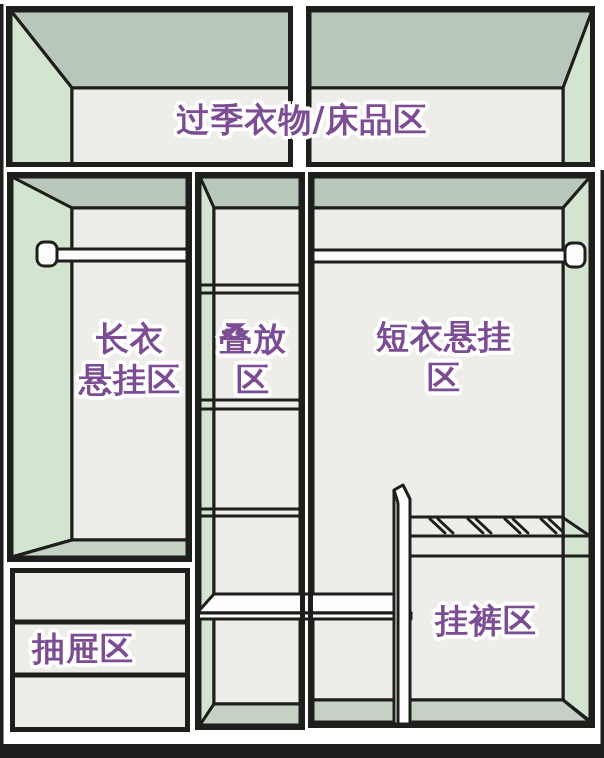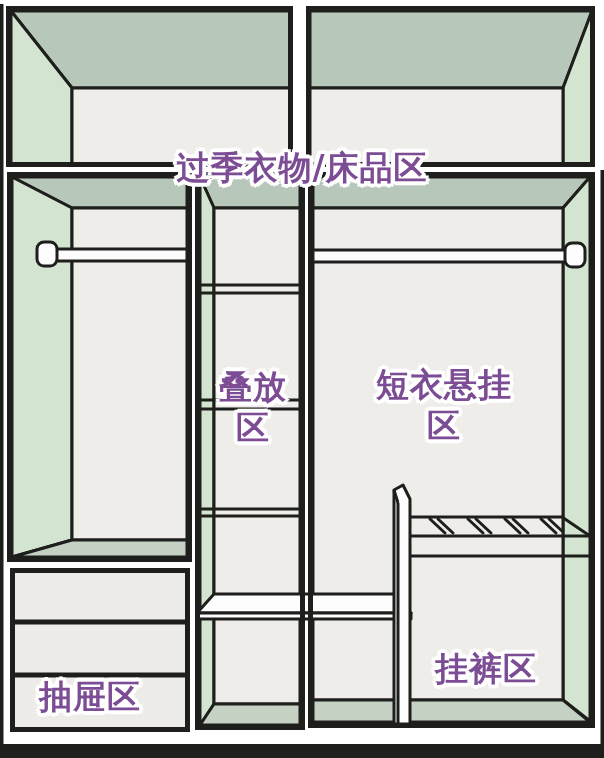--- a/index.html
+++ b/index.html
@@ -7,21 +7,20 @@
          font-family:"DejaVu Sans","Liberation Sans",sans-serif;}
   #stage svg{position:absolute;left:0;top:0;}
   .zone-label{
     position:absolute;transform:translate(-50%,-50%);
     color:#7c4d94;font-weight:bold;font-size:33px;line-height:41px;
     letter-spacing:1px;text-align:center;white-space:pre-line;
     text-shadow:-3px -3px 0 #fff,3px -3px 0 #fff,-3px 3px 0 #fff,3px 3px 0 #fff,
                 -3px 0 0 #fff,3px 0 0 #fff,0 -3px 0 #fff,0 3px 0 #fff,
                 -4px 0 0 #fff,4px 0 0 #fff,0 4px 0 #fff,0 -4px 0 #fff;
     pointer-events:none;
-    margin-top:48px;
   }
 </style>
 </head>
 <body>
 
 <div id="stage">
   <svg width="604" height="758" viewBox="0 0 604 758">
 
     <g stroke="#1e1e1c" stroke-width="3" stroke-linejoin="round" fill="#b7c7ba">
       <polygon points="11,11 290,11 290,88 72,88"></polygon>
@@ -106,18 +105,20 @@
     </g>
 
     <g fill="#1e1e1c">
       <rect x="0" y="4" width="3.5" height="754"></rect>
       <rect x="600.5" y="170" width="3.5" height="588"></rect>
       <rect x="0" y="744" width="604" height="14"></rect>
     </g>
   </svg>
 
   <div class="zone-label" style="left:302px;top:119px;">过季衣物/床品区</div>
+  <div class="zone-label" style="left:130px;top:359px;">长衣
+悬挂区</div>
   <div class="zone-label" style="left:444px;top:357px;">短衣悬挂区</div>
   <div class="zone-label" style="left:253px;top:359px;">叠放
 区</div>
-  <div class="zone-label" style="left:90px;top:648px;">抽屉区</div>
+  <div class="zone-label" style="left:83px;top:648px;">抽屉区</div>
   <div class="zone-label" style="left:486px;top:620px;">挂裤区</div>
 </div>
 
 </body></html>

